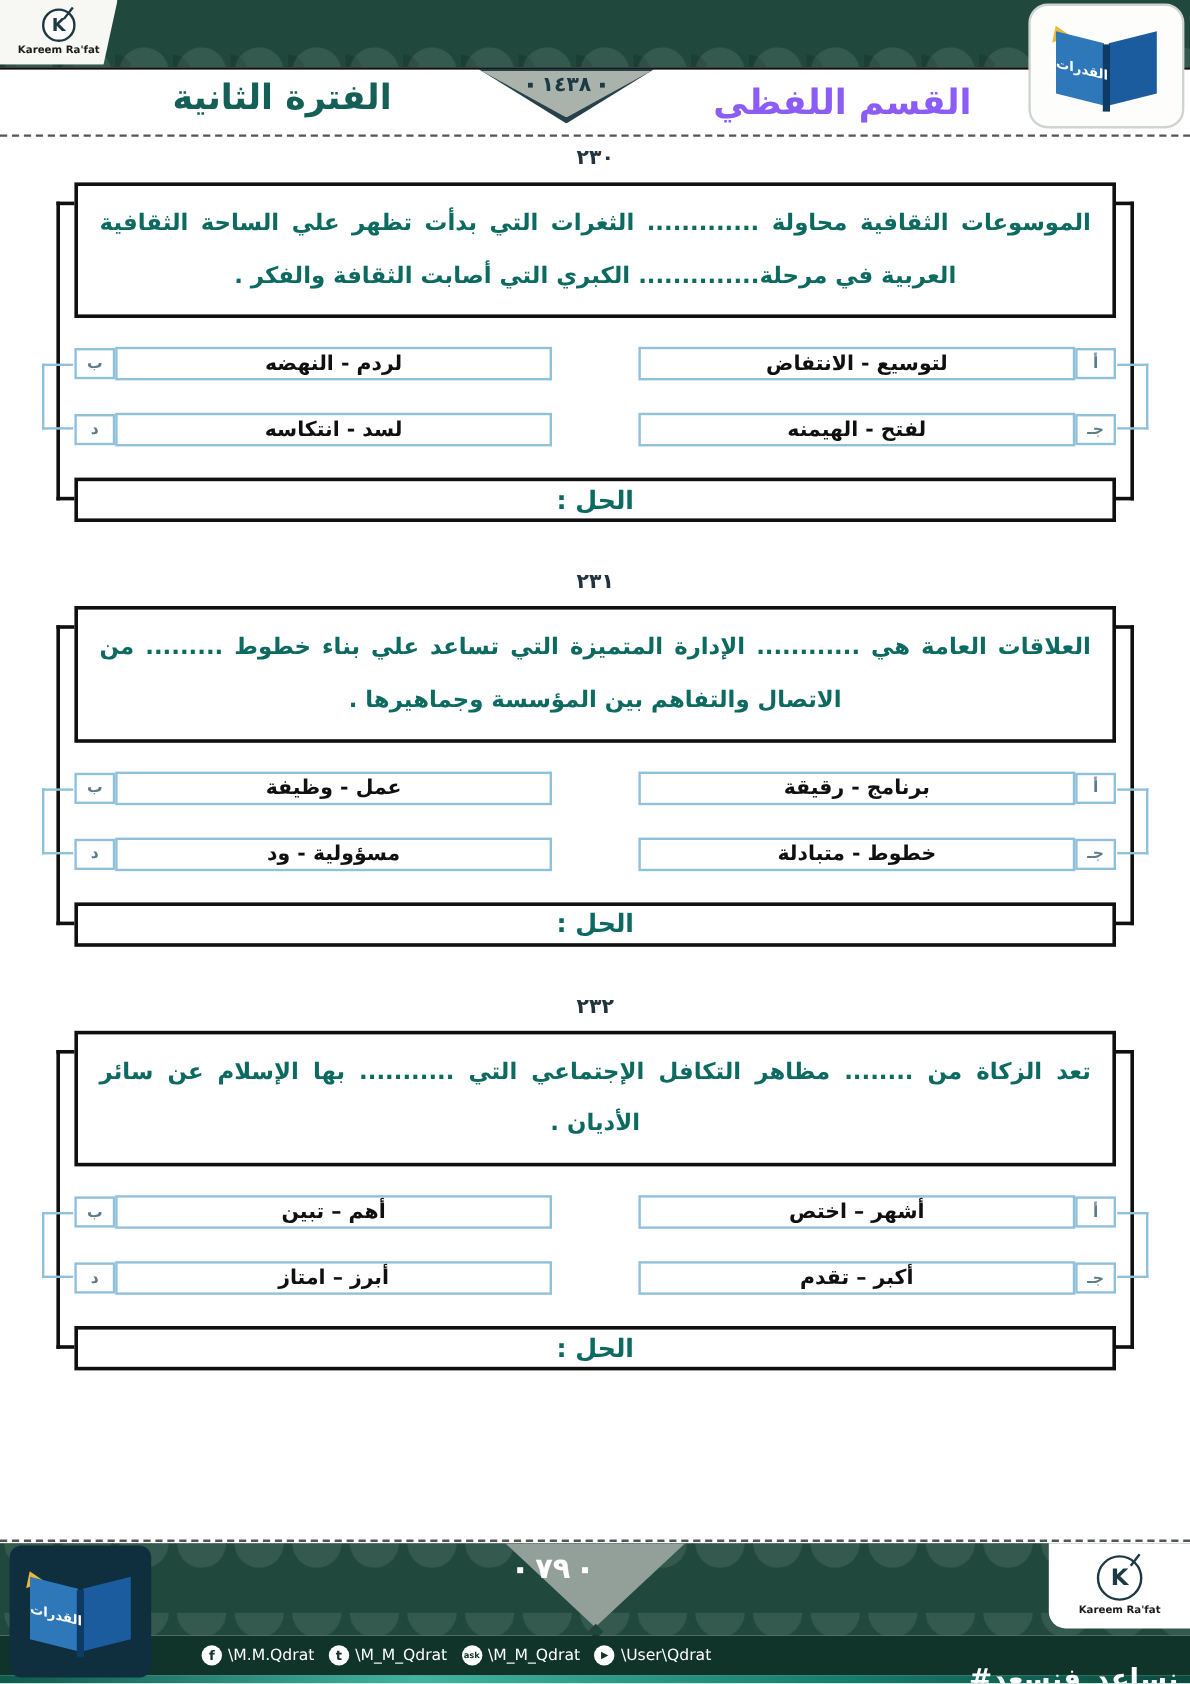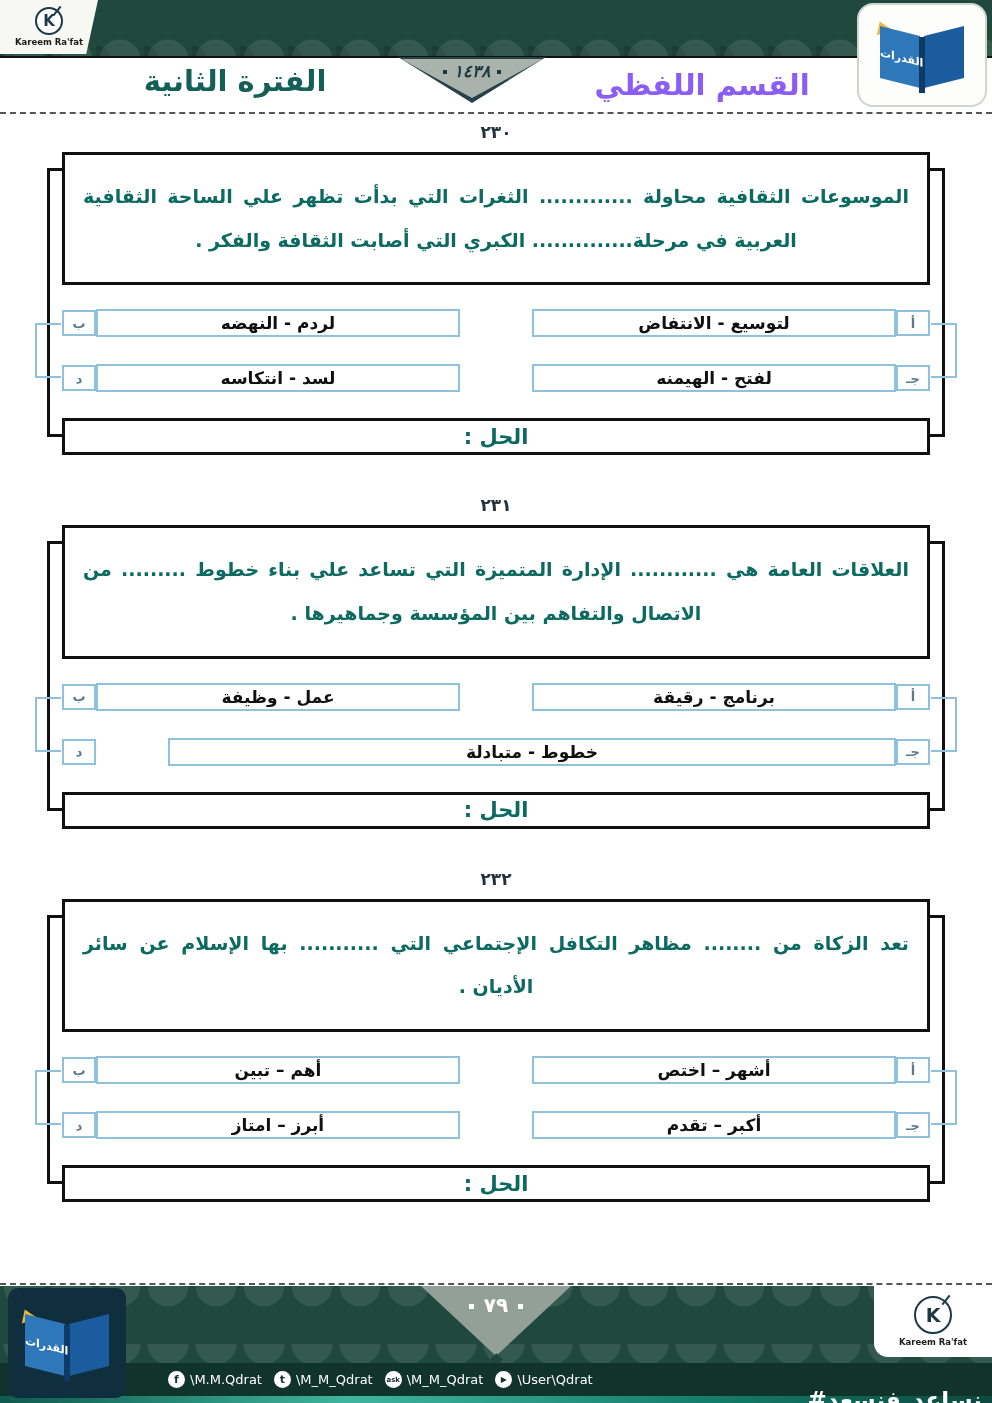--- a/index.html
+++ b/index.html
@@ -22,21 +22,21 @@
   .k-needle { position:absolute; width:2px; height:12px; background:#1d3a44; right:3px; top:-4px; transform:rotate(38deg); }
   .brand-name { font-size:8.5px; color:#1c1c1c; font-weight:bold; }
 
   .header-bar { position:absolute; left:0; top:56px; width:100%; height:58px; background:#fff;
     border-top:2.5px solid #101010; border-bottom:2px dashed #555; z-index:1; }
   .period-title { position:absolute; left:128px; top:64px; width:214px; text-align:center;
     font-size:29px; font-weight:bold; color:#156056; z-index:2; }
   .section-title { position:absolute; left:590px; top:68px; width:224px; text-align:center;
     font-size:29px; font-weight:bold; color:#8b5cf6; z-index:2; }
 
-  .emblem { position:absolute; left:398px; top:57px; width:148px; height:46px; z-index:3;font-style:italic; }
+  .emblem { position:absolute; left:398px; top:57px; width:148px; height:46px; z-index:3; }
   .tri-outer { position:absolute; inset:0; background:#27414a; clip-path:polygon(0 0,100% 0,50% 100%); }
   .tri-inner { position:absolute; left:3px; right:3px; top:2px; bottom:5px; background:#a9b3ab; clip-path:polygon(0 0,100% 0,50% 100%); }
   .emblem-text { position:absolute; left:0; top:4px; width:100%; text-align:center;
     font-size:17px; font-weight:bold; color:#1c3a43; }
   .emblem-text .dot { display:inline-block; width:4px; height:4px; background:#1c3a43; vertical-align:middle; margin:0 7px; }
 
   .qudrat-badge { position:absolute; right:5px; top:3px; width:130px; height:104px; background:#fdfdfc;
     border:2px solid #cfd4d1; border-radius:16px; z-index:5;
     display:flex; align-items:center; justify-content:center; }
 
@@ -47,21 +47,21 @@
   .bl-star  { position:absolute; left:-2px; top:2px; width:0; height:0; border-left:8px solid transparent;
     border-right:8px solid transparent; border-bottom:12px solid #e9b83c; transform:rotate(-22deg); }
   .bl-label { position:absolute; left:4px; top:32px; width:40px; text-align:center; color:#fff;
     font-size:11px; font-weight:bold; transform:skewY(14deg); }
 
   
   .content { position:absolute; left:0; top:122px; width:100%; }
   .question { margin:0 62px 40px; }
   .q-number { text-align:center; font-size:17px; font-weight:bold; color:#22333d; margin-bottom:10px; }
   .q-frame { position:relative; }
-  .q-text { border:3px solid #101010; padding:20px 18px; color:#0c6a60; font-weight:bold;
+  .q-text { border:3px solid #101010; padding:10px 18px; color:#0c6a60; font-weight:bold;
     font-size:19px; line-height:2.3; text-align:justify; text-align-last:center; background:#fff; }
   .options { position:relative; margin:24px 0 26px; }
   .opt-row { display:flex; align-items:center; height:28px; margin-bottom:27px; }
   .opt-row.last { margin-bottom:0; }
   .letter-box { width:34px; height:26px; border:2px solid #8fc0dc; flex:0 0 auto; background:#fff;
     display:flex; align-items:center; justify-content:center; font-size:13px; font-weight:bold; color:#5b7a8a; position:relative; z-index:1; }
   .opt-box { flex:1; height:28px; border:2px solid #8fc0dc; background:#fff;
     display:flex; align-items:center; justify-content:center; font-size:17px; font-weight:bold; color:#101010; position:relative; z-index:1; }
   .opt-gap { width:72px; flex:0 0 auto; }
   .solution { border:3px solid #101010; height:37px; display:flex; align-items:center; justify-content:center;
@@ -78,21 +78,21 @@
   .footer-band { position:absolute; left:0; top:1286px; width:100%; height:77px;
     background-color:#20483c;
     background-image: radial-gradient(circle at 24px 0px, rgba(255,255,255,0.09) 20px, transparent 21px);
     background-size:48px 58px; }
   .footer-notch { position:absolute; right:0; top:1286px; width:118px; height:71px; background:#ffffff; z-index:3;
     display:flex; flex-direction:column; align-items:center; justify-content:center; gap:3px; border-bottom-left-radius:14px; }
   .footer-notch .k-circle { width:38px; height:38px; }
   .footer-notch .k-letter { font-size:19px; }
   .page-emblem { position:absolute; left:421px; top:1286px; width:150px; height:70px; z-index:2; }
   .page-emblem .tri { position:absolute; inset:0; background:#93a09a; clip-path:polygon(0 0,100% 0,50% 100%); }
-  .page-emblem .txt { position:absolute; left:0; top:7px; width:100%; text-align:center; color:#fff; font-weight:bold; font-size:20px; }
+  .page-emblem .txt { position:absolute; left:0; top:7px; width:100%; color:#fff; font-weight:bold; font-size:24px; }
   .page-emblem .txt .dot { display:inline-block; width:5px; height:5px; background:#fff; vertical-align:middle; margin:0 10px; }
   .page-emblem .tip { position:absolute; left:71px; bottom:-8px; width:9px; height:9px; background:#22453b; transform:rotate(45deg); }
   .footer-logo-box { position:absolute; left:8px; top:1288px; width:118px; height:110px; background:#0f2f3f;
     border-radius:10px; z-index:4; display:flex; align-items:center; justify-content:center; }
   .footer-logo-box .bl-label { color:#fff; }
   .social-bar { position:absolute; left:0; top:1363px; width:100%; height:33px; background:#10332a;
     display:flex; align-items:center; padding-left:168px; gap:12px; z-index:2; }
   .social-item { display:flex; align-items:center; gap:5px; color:#fff; font-size:13px; }
   .s-ic { width:17px; height:17px; border-radius:50%; background:#fff; color:#10332a;
     display:flex; align-items:center; justify-content:center; font-weight:bold; font-size:11px; flex:0 0 auto; }
@@ -177,20 +177,21 @@
           <div class="bkb right"></div>
           <div class="opt-row">
             <div class="letter-box">ب</div>
             <div class="opt-box" dir="rtl">عمل - وظيفة</div>
             <div class="opt-gap"></div>
             <div class="opt-box" dir="rtl">برنامج - رقيقة</div>
             <div class="letter-box">أ</div>
           </div>
           <div class="opt-row last">
             <div class="letter-box">د</div>
+            <div class="opt-box" dir="rtl">مسؤولية - ود</div>
             <div class="opt-gap"></div>
             <div class="opt-box" dir="rtl">خطوط - متبادلة</div>
             <div class="letter-box">جـ</div>
           </div>
         </div>
         <div class="solution" dir="rtl">الحل :</div>
       </div>
     </section>
 
     <section class="question">

